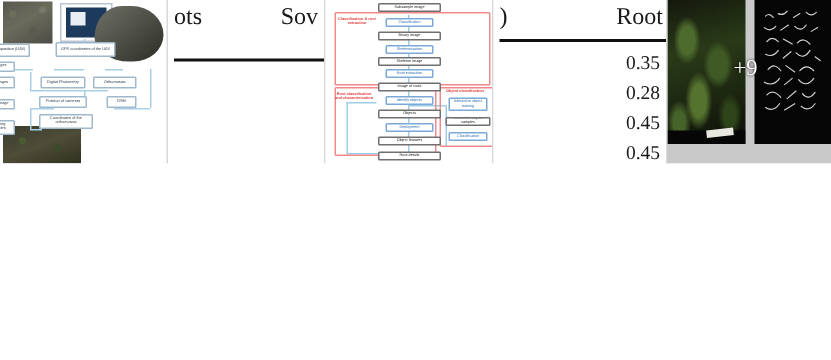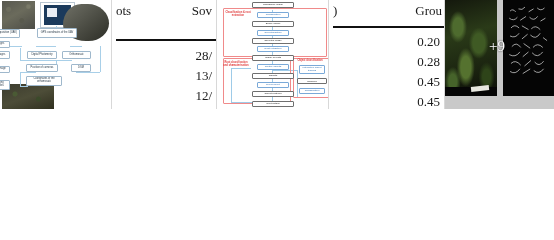--- a/index.html
+++ b/index.html
@@ -34,21 +34,21 @@
   .nd{position:absolute;background:#ffffff;border:1px solid #9fb8cc;border-radius:1px;
       font-size:2.6px;line-height:1.05;color:#2b3b49;display:flex;align-items:center;
       justify-content:center;text-align:center;padding:0 1px;box-sizing:border-box;overflow:hidden;}
   .ln{position:absolute;background:#a8cfe8;}
   .lnv{width:1px;}
   .lnh{height:1px;}
 
   
   .p2{width:104px;}
   .tbl{position:absolute;inset:0;background:#fff;}
-  .th{position:absolute;top:3px;font-size:13px;color:#1a1a1a;font-family:"Liberation Serif",serif;
+  .th{position:absolute;top:3px;font-size:16px;color:#1a1a1a;font-family:"Liberation Serif",serif;
       white-space:nowrap;}
   .rule{position:absolute;left:4px;right:0;height:2px;background:#111;}
   .cellcol{position:absolute;font-size:13px;color:#1a1a1a;font-family:"Liberation Serif",serif;
       white-space:nowrap;text-align:right;}
   .cellcol div{height:20px;line-height:20px;}
 
   
   .p3{width:111px;}
   .fc2{position:absolute;inset:0;background:#fff;}
   .grp{position:absolute;border:1px solid #f08a8a;border-radius:1px;background:transparent;}
@@ -147,25 +147,20 @@
         <span>Training samples</span>
       </div>
     </div>
   </div>
 
   <div class="panel p2">
     <div class="tbl">
       <div class="th" style="left:4px;">ots</div>
       <div class="th" style="right:4px;">Sov</div>
       <div class="rule" style="top:39px;"></div>
-      <div class="cellcol" style="right:4px;top:46px;">
-        <div>28/</div>
-        <div>13/</div>
-        <div>12/</div>
-      </div>
     </div>
   </div>
 
   <div class="panel p3">
     <div class="fc2">
 
       <div class="l2 v" style="left:55px;top:10px;height:96px;"></div>
       <div class="l2 v" style="left:14px;top:68px;height:34px;"></div>
       <div class="l2 h" style="left:14px;top:102px;width:42px;"></div>
       <div class="l2 h" style="left:14px;top:68px;width:20px;"></div>
@@ -226,24 +221,24 @@
         </div>
       <div class="n2 blue" style="left:82px;top:88px;width:26px;height:6px;">
         <span>Classification</span>
         </div>
     </div>
   </div>
 
   <div class="panel p4">
     <div class="tbl">
       <div class="th" style="left:4px;">)</div>
-      <div class="th" style="right:2px;">Grou</div>
+      <div class="th" style="right:2px;">Root</div>
       <div class="rule" style="top:26px;"></div>
       <div class="cellcol" style="right:4px;top:32px;">
-        <div>0.20</div>
+        <div>0.35</div>
         <div>0.28</div>
         <div>0.45</div>
         <div>0.45</div>
       </div>
     </div>
   </div>
 
   <div class="panel p5">
     <div class="thumbwrap">
       <div class="thumb a">

